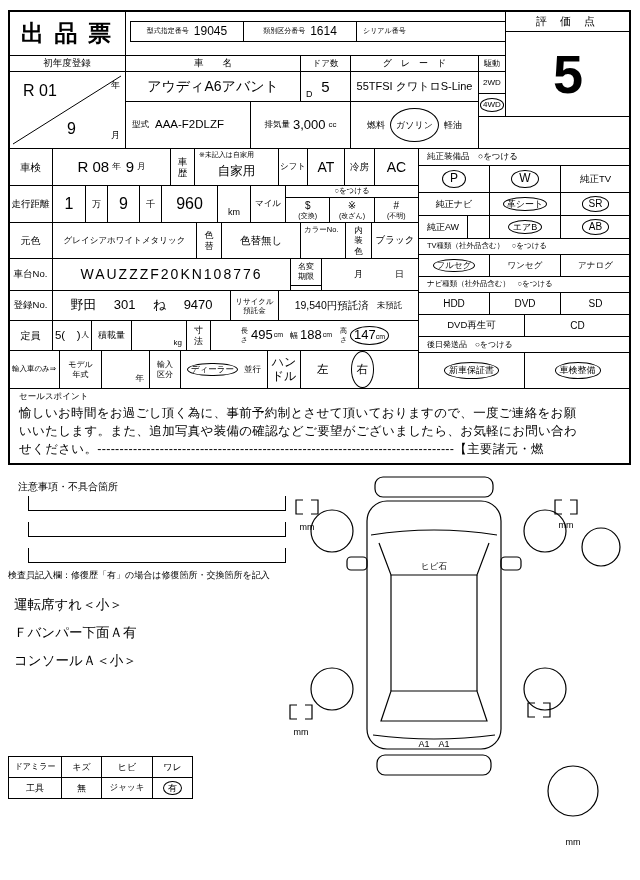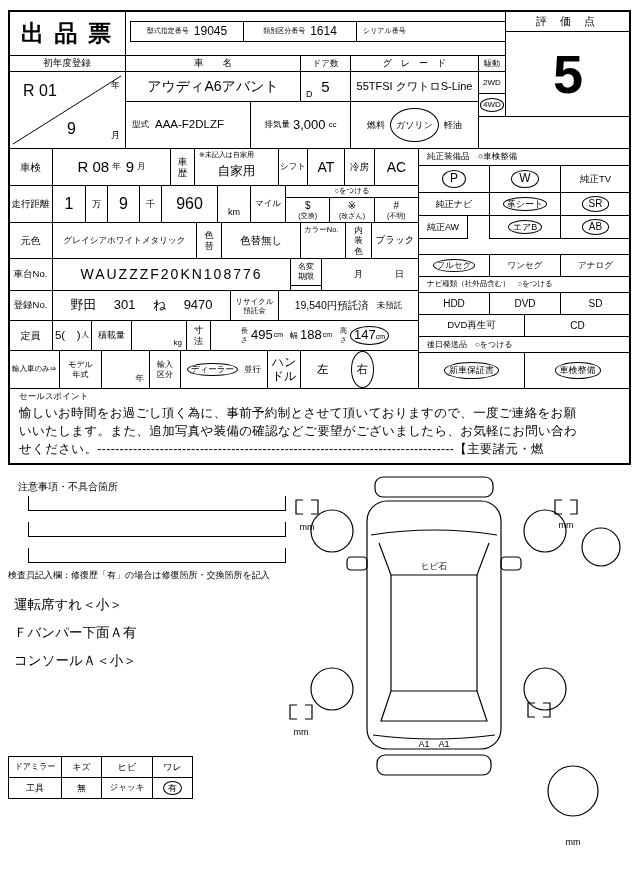--- a/index.html
+++ b/index.html
@@ -203,21 +203,21 @@
   <div class="c" style="left:180px;top:350px;width:88px;height:39px">
     <span class="oval" style="font-size:8.5px;padding:1px 3px">ディーラー</span>
     <span style="font-size:8.5px;margin-left:6px">並行</span>
   </div>
   <div class="c" style="left:267px;top:350px;width:34px;height:39px;font-size:12px">ハンドル</div>
   <div class="c" style="left:300px;top:350px;width:119px;height:39px;justify-content:flex-start;padding-left:16px">
     <span style="font-size:11.5px">左</span>
     <span class="oval" style="font-size:11.5px;margin-left:22px">右</span>
   </div>
 
-  <div class="c" style="left:418px;top:148px;width:213px;height:18px;font-size:8.5px;justify-content:flex-start;padding-left:8px">純正装備品　○車検整備</div>
+  <div class="c" style="left:418px;top:148px;width:213px;height:18px;font-size:8.5px;justify-content:flex-start;padding-left:8px">純正装備品　○をつける</div>
   <div class="c" style="left:418px;top:165px;width:72px;height:28px">
       <span class="oval" style="font-size:12px;padding:1px 7px">P</span>
     </div>
   <div class="c" style="left:489px;top:165px;width:72px;height:28px">
       <span class="oval" style="font-size:12px;padding:1px 7px">W</span>
     </div>
   <div class="c" style="left:560px;top:165px;width:71px;height:28px;font-size:9.5px">純正TV</div>
   <div class="c" style="left:418px;top:192px;width:72px;height:24px;font-size:9px">純正ナビ</div>
   <div class="c" style="left:489px;top:192px;width:72px;height:24px">
       <span class="oval" style="font-size:9px;padding:1px 3px">革シート</span>
@@ -226,20 +226,21 @@
       <span class="oval" style="font-size:10px;padding:1px 6px">SR</span>
     </div>
   <div class="c" style="left:418px;top:215px;width:50px;height:24px;font-size:9px">純正AW</div>
   <div class="c" style="left:489px;top:215px;width:72px;height:24px">
       <span class="oval" style="font-size:9px;padding:1px 4px">エアB</span>
     </div>
   <div class="c" style="left:560px;top:215px;width:71px;height:24px">
       <span class="oval" style="font-size:10px;padding:1px 6px">AB</span>
     </div>
 
+  <div class="c" style="left:418px;top:238px;width:213px;height:17px;font-size:7.5px;justify-content:flex-start;padding-left:8px">TV種類（社外品含む）　○をつける</div>
   <div class="c" style="left:418px;top:254px;width:72px;height:23px">
       <span class="oval" style="font-size:8.5px;padding:1px 3px">フルセグ</span>
     </div>
   <div class="c" style="left:489px;top:254px;width:72px;height:23px;font-size:8.5px">ワンセグ</div>
   <div class="c" style="left:560px;top:254px;width:71px;height:23px;font-size:8.5px">アナログ</div>
 
   <div class="c" style="left:418px;top:276px;width:213px;height:17px;font-size:7.5px;justify-content:flex-start;padding-left:8px">ナビ種類（社外品含む）　○をつける</div>
   <div class="c" style="left:418px;top:292px;width:72px;height:23px;font-size:10px">HDD</div>
   <div class="c" style="left:489px;top:292px;width:72px;height:23px;font-size:10px">DVD</div>
   <div class="c" style="left:560px;top:292px;width:71px;height:23px;font-size:10px">SD</div>

